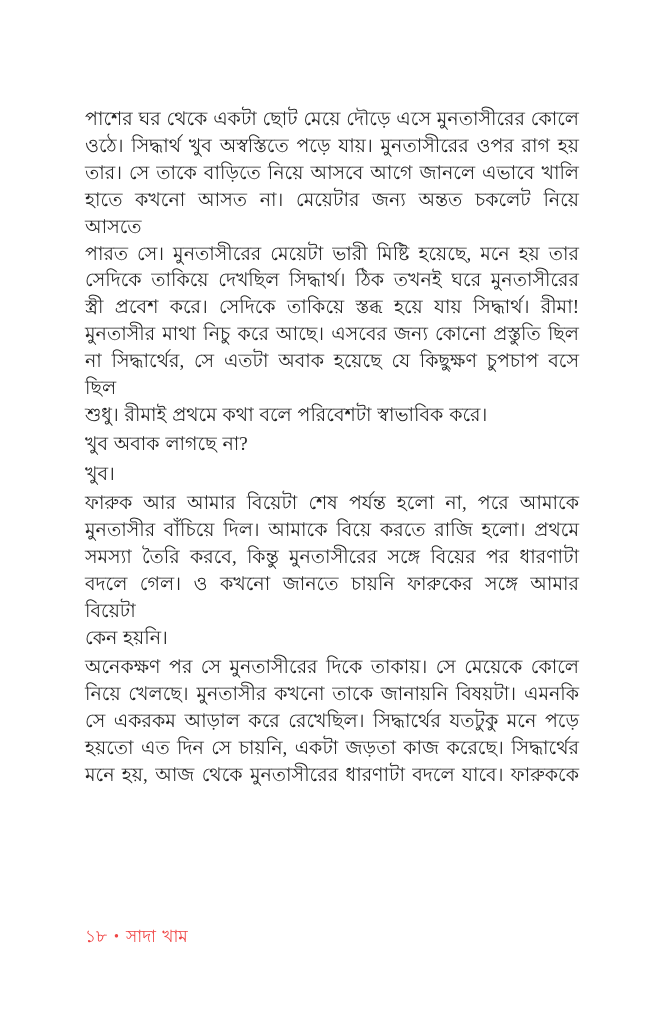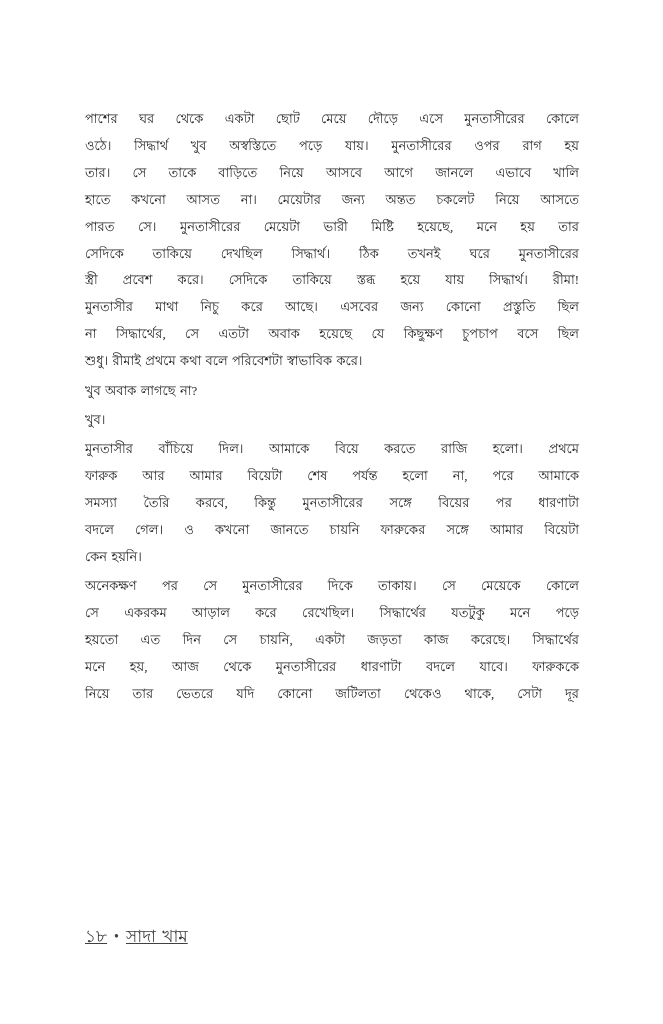--- a/index.html
+++ b/index.html
@@ -17,21 +17,21 @@
     position: absolute;
     inset: 0;
     width: 663px;
     height: 1024px;
   }
   .text-block {
     position: absolute;
     left: 85px;
     top: 106px;
     width: 494px;
-    font-size: 13px;
+    font-size: 19px;
     line-height: 26.9px;
     word-spacing: 1px;
   }
   .paragraph {
     margin: 0 0 2.5px 0;
   }
   .line {
     text-align: justify;
     text-align-last: justify;
   }
@@ -72,32 +72,32 @@
         <div class="line">না সিদ্ধার্থের, সে এতটা অবাক হয়েছে যে কিছুক্ষণ চুপচাপ বসে ছিল</div>
         <div class="line last">শুধু। রীমাই প্রথমে কথা বলে পরিবেশটা স্বাভাবিক করে।</div>
       </div>
       <div class="paragraph">
         <div class="line last">খুব অবাক লাগছে না?</div>
       </div>
       <div class="paragraph">
         <div class="line last">খুব।</div>
       </div>
       <div class="paragraph">
+        <div class="line">ফারুক আর আমার বিয়েটা শেষ পর্যন্ত হলো না, পরে আমাকে</div>
         <div class="line">মুনতাসীর বাঁচিয়ে দিল। আমাকে বিয়ে করতে রাজি হলো। প্রথমে</div>
-        <div class="line">ফারুক আর আমার বিয়েটা শেষ পর্যন্ত হলো না, পরে আমাকে</div>
         <div class="line">সমস্যা তৈরি করবে, কিন্তু মুনতাসীরের সঙ্গে বিয়ের পর ধারণাটা</div>
         <div class="line">বদলে গেল। ও কখনো জানতে চায়নি ফারুকের সঙ্গে আমার বিয়েটা</div>
         <div class="line last">কেন হয়নি।</div>
       </div>
       <div class="paragraph">
         <div class="line">অনেকক্ষণ পর সে মুনতাসীরের দিকে তাকায়। সে মেয়েকে কোলে</div>
+        <div class="line">নিয়ে খেলছে। মুনতাসীর কখনো তাকে জানায়নি বিষয়টা। এমনকি</div>
         <div class="line">সে একরকম আড়াল করে রেখেছিল। সিদ্ধার্থের যতটুকু মনে পড়ে</div>
         <div class="line">হয়তো এত দিন সে চায়নি, একটা জড়তা কাজ করেছে। সিদ্ধার্থের</div>
         <div class="line">মনে হয়, আজ থেকে মুনতাসীরের ধারণাটা বদলে যাবে। ফারুককে</div>
-        <div class="line">নিয়ে তার ভেতরে যদি কোনো জটিলতা থেকেও থাকে, সেটা দূর</div>
       </div>
     </div>
 
-  <div class="footer" style="color: #404040; text-decoration: underline;">
+  <div class="footer" style="color: #ef4444;">
     <span>১৮</span><span class="bullet">•</span><span>সাদা খাম</span>
   </div>
 
 </div>
 
 </body></html>

